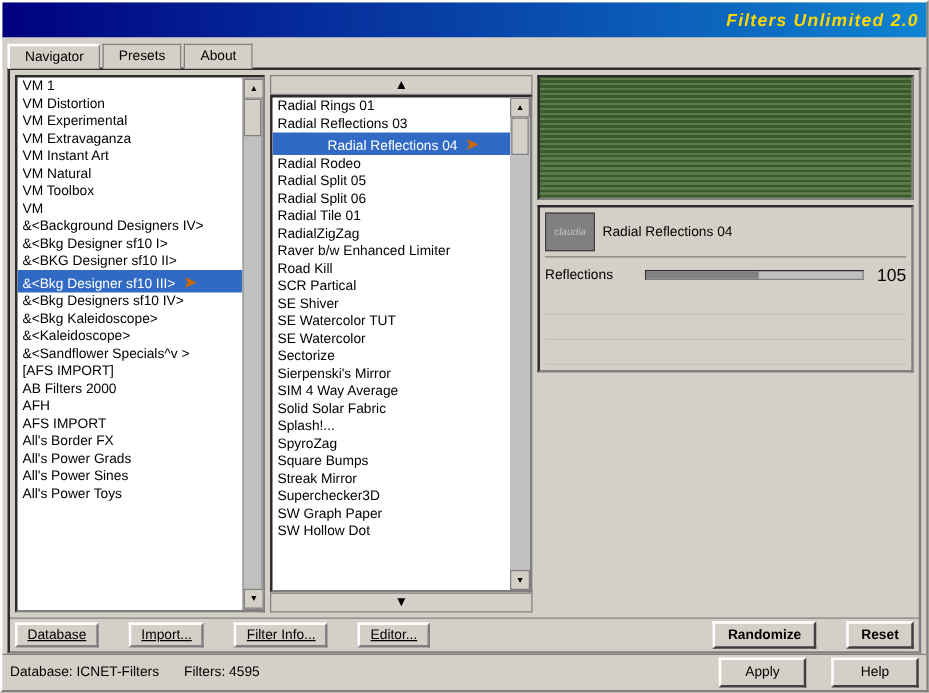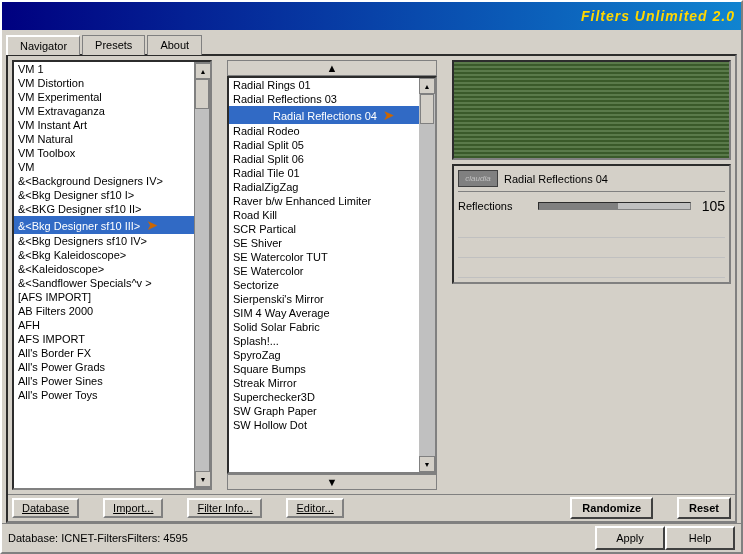--- a/index.html
+++ b/index.html
@@ -73,21 +73,21 @@
       margin: 0 4px 0 4px;
       background: #d4d0c8;
       display: flex;
       flex-direction: column;
     }
 
     .content-area {
       display: flex;
       flex: 1;
       padding: 4px;
-      gap: 15px;
+      gap: 4px;
     }
 
     
     .left-panel {
       width: 200px;
       display: flex;
       flex-direction: column;
     }
 
     .list-item {
@@ -149,21 +149,21 @@
       display: flex;
       align-items: center;
       gap: 6px;
       margin-bottom: 6px;
       padding-bottom: 4px;
       border-bottom: 1px solid #808080;
     }
 
     .info-avatar {
       width: 40px;
-      height: 17px;
+      height: 31px;
       background: #808080;
       border: 1px solid #404040;
       display: flex;
       align-items: center;
       justify-content: center;
       font-size: 8px;
       color: #c0c0c0;
       font-style: italic;
     }
 
@@ -226,20 +226,21 @@
       text-decoration: underline;
     }
 
     
     .status-bar {
       display: flex;
       align-items: center;
       padding: 2px 6px;
       border-top: 1px solid #808080;
       background: #d4d0c8;
+      gap: 20px;
     }
 
     .status-item {
       font-size: 11px;
     }
 
     .action-btn {
       padding: 4px 14px;
       background: #d4d0c8;
       border: 2px solid;

